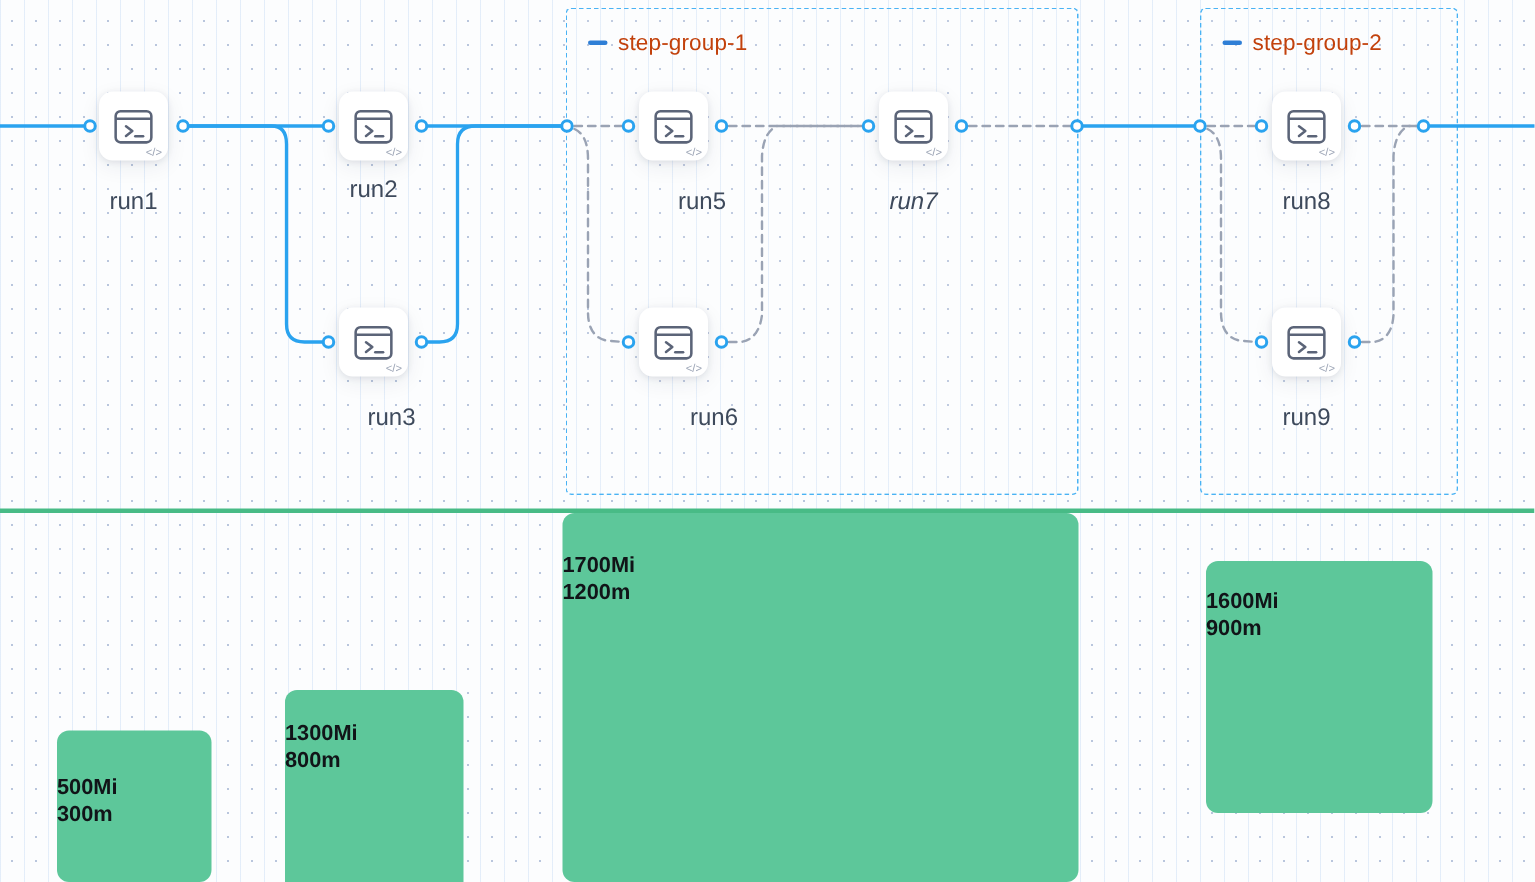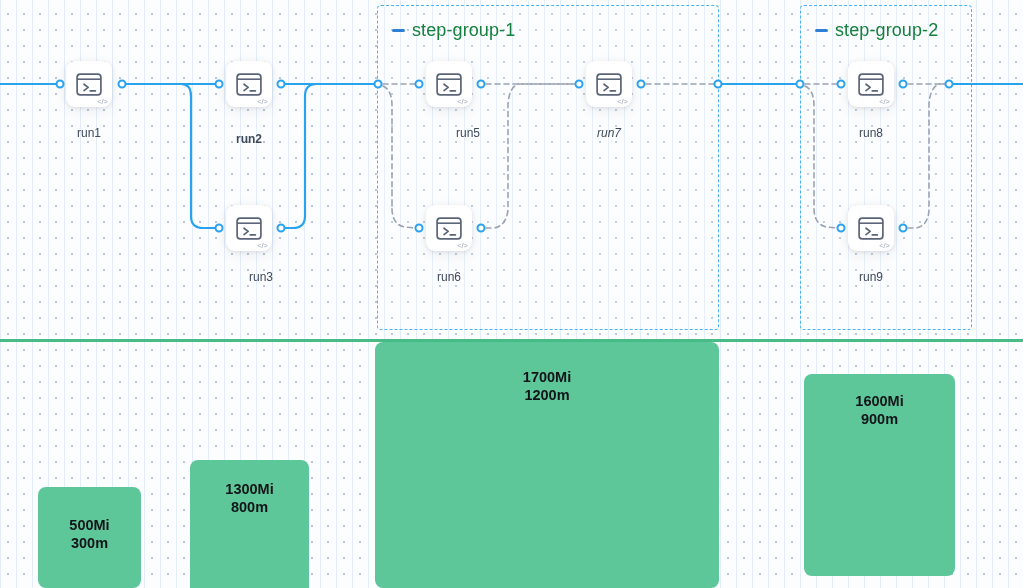--- a/index.html
+++ b/index.html
@@ -24,22 +24,22 @@
     position:absolute;
     border:1.5px dashed #4ab3f4;
     border-radius:4px;
     box-sizing:border-box;
     background:rgba(255,255,255,0.10);
   }
   .group-label{
     position:absolute;
     top:14px;left:14px;
     display:flex;align-items:center;gap:7px;
-    font-size:18px;
-    color:#15803d;
+    font-size:15px;
+    color:#c2410c;
     letter-spacing:0.1px;
     white-space:nowrap;
   }
   .group-collapse{
     display:inline-block;
     width:13px;height:2.5px;
     background:#2f7fd6;
     border-radius:2px;
   }
   
@@ -55,21 +55,21 @@
   }
   .node .term-icon{width:26px;height:23px;display:block;}
   .node .code-badge{
     position:absolute;right:4px;bottom:2px;
     font-size:7.5px;color:#9aa3b4;line-height:1;
     font-family:"Liberation Sans",sans-serif;
   }
   .node-label{
     position:absolute;
     text-align:right;
-    font-size:12px;
+    font-size:16px;
     color:#3e4a5c;
     white-space:nowrap;
     transform:translateX(-50%);
   }
   
   .port{
     position:absolute;
     width:9px;height:9px;
     border:2.4px solid #2aa3ef;
     background:#ffffff;
@@ -85,21 +85,20 @@
   
   .res-bar{
     position:absolute;
     background:#5dc79a;
     border-radius:8px;
     box-sizing:border-box;
   }
   .res-text{
     position:absolute;
     left:0;right:0;
-    text-align:center;
     font-size:14.5px;
     font-weight:bold;
     color:#111418;
     line-height:18px;
     white-space:pre-line;
   }
 </style>
 </head>
 <body>
 
@@ -155,21 +154,21 @@
 
 <div class="node" style="left:226px;top:61px;">
   <svg class="term-icon" viewBox="0 0 26 23">
     <rect x="1.1" y="1.1" width="23.8" height="20.8" rx="3.2" fill="#fff" stroke="#5b6478" stroke-width="1.7"></rect>
     <path d="M1.1 6.2 H24.9" stroke="#5b6478" stroke-width="1.6"></path>
     <path d="M8 11.2 L12.2 14.4 L8 17.6" stroke="#5b6478" stroke-width="1.7" fill="none" stroke-linecap="round" stroke-linejoin="round"></path>
     <path d="M14.2 17.8 H19.4" stroke="#5b6478" stroke-width="1.7" stroke-linecap="round"></path>
   </svg>
   <span class="code-badge">&lt;/&gt;</span>
 </div>
-<div class="node-label" style="left:249px;top:132px;font-weight:bold;">run2</div>
+<div class="node-label" style="left:249px;top:118px;">run2</div>
 
 <div class="node" style="left:226px;top:205px;">
   <svg class="term-icon" viewBox="0 0 26 23">
     <rect x="1.1" y="1.1" width="23.8" height="20.8" rx="3.2" fill="#fff" stroke="#5b6478" stroke-width="1.7"></rect>
     <path d="M1.1 6.2 H24.9" stroke="#5b6478" stroke-width="1.6"></path>
     <path d="M8 11.2 L12.2 14.4 L8 17.6" stroke="#5b6478" stroke-width="1.7" fill="none" stroke-linecap="round" stroke-linejoin="round"></path>
     <path d="M14.2 17.8 H19.4" stroke="#5b6478" stroke-width="1.7" stroke-linecap="round"></path>
   </svg>
   <span class="code-badge">&lt;/&gt;</span>
 </div>
@@ -188,21 +187,21 @@
 
 <div class="node" style="left:426px;top:205px;">
   <svg class="term-icon" viewBox="0 0 26 23">
     <rect x="1.1" y="1.1" width="23.8" height="20.8" rx="3.2" fill="#fff" stroke="#5b6478" stroke-width="1.7"></rect>
     <path d="M1.1 6.2 H24.9" stroke="#5b6478" stroke-width="1.6"></path>
     <path d="M8 11.2 L12.2 14.4 L8 17.6" stroke="#5b6478" stroke-width="1.7" fill="none" stroke-linecap="round" stroke-linejoin="round"></path>
     <path d="M14.2 17.8 H19.4" stroke="#5b6478" stroke-width="1.7" stroke-linecap="round"></path>
   </svg>
   <span class="code-badge">&lt;/&gt;</span>
 </div>
-<div class="node-label" style="left:449px;top:270px;">run6</div>
+<div class="node-label" style="left:476px;top:270px;">run6</div>
 
 <div class="node" style="left:586px;top:61px;">
   <svg class="term-icon" viewBox="0 0 26 23">
     <rect x="1.1" y="1.1" width="23.8" height="20.8" rx="3.2" fill="#fff" stroke="#5b6478" stroke-width="1.7"></rect>
     <path d="M1.1 6.2 H24.9" stroke="#5b6478" stroke-width="1.6"></path>
     <path d="M8 11.2 L12.2 14.4 L8 17.6" stroke="#5b6478" stroke-width="1.7" fill="none" stroke-linecap="round" stroke-linejoin="round"></path>
     <path d="M14.2 17.8 H19.4" stroke="#5b6478" stroke-width="1.7" stroke-linecap="round"></path>
   </svg>
   <span class="code-badge">&lt;/&gt;</span>
 </div>
@@ -261,16 +260,16 @@
 <div class="res-bar" style="left:190px;top:417px;width:119px;height:171px;margin-top:43px;">
   <div class="res-text" style="top:20px;">1300Mi
 800m</div>
 </div>
 
 <div class="res-bar" style="left:375px;top:342px;width:344px;height:246px;">
   <div class="res-text" style="top:26px;">1700Mi
 1200m</div>
 </div>
 
-<div class="res-bar" style="left:804px;top:374px;width:151px;height:202px;">
+<div class="res-bar" style="left:804px;top:374px;width:151px;height:168px;">
   <div class="res-text" style="top:18px;">1600Mi
 900m</div>
 </div>
 
 </body></html>

